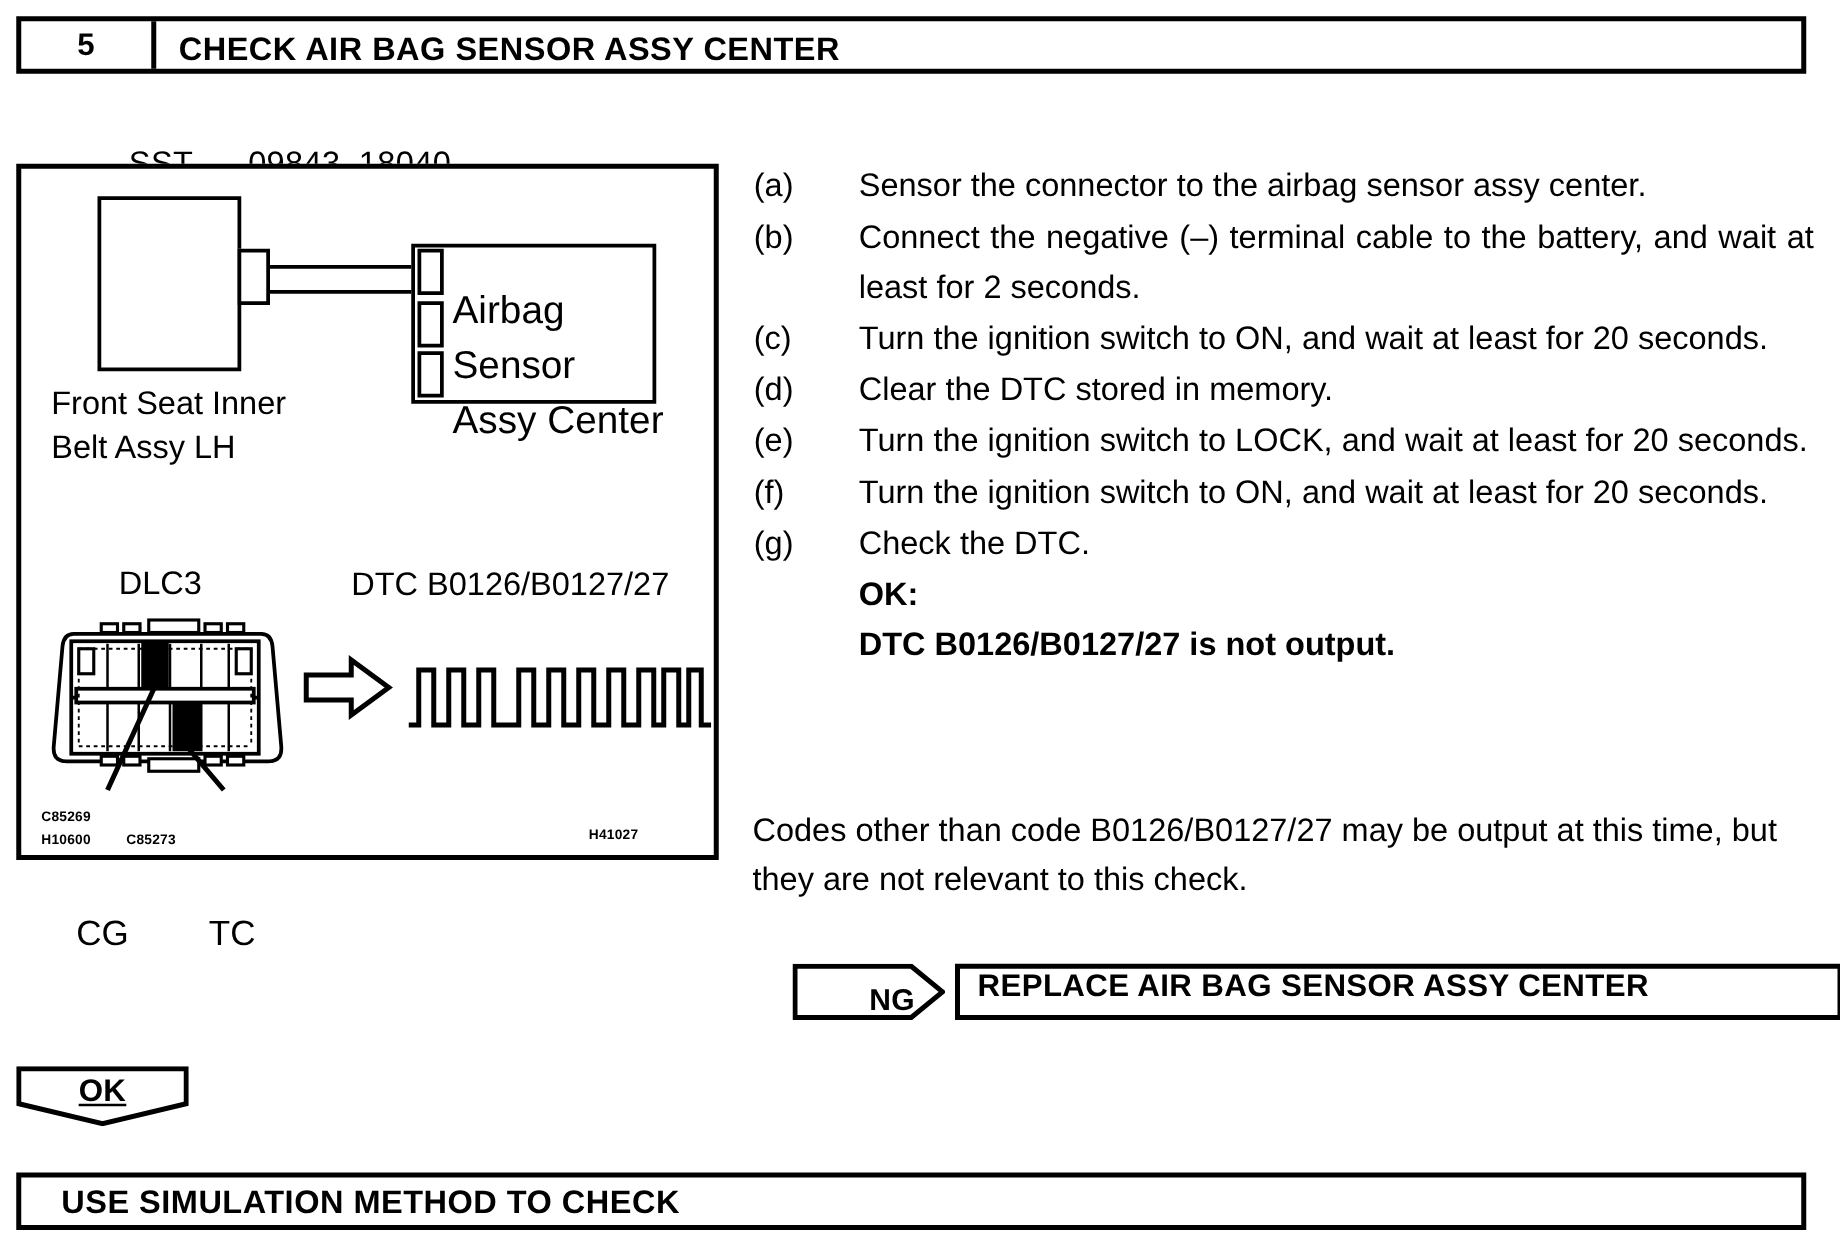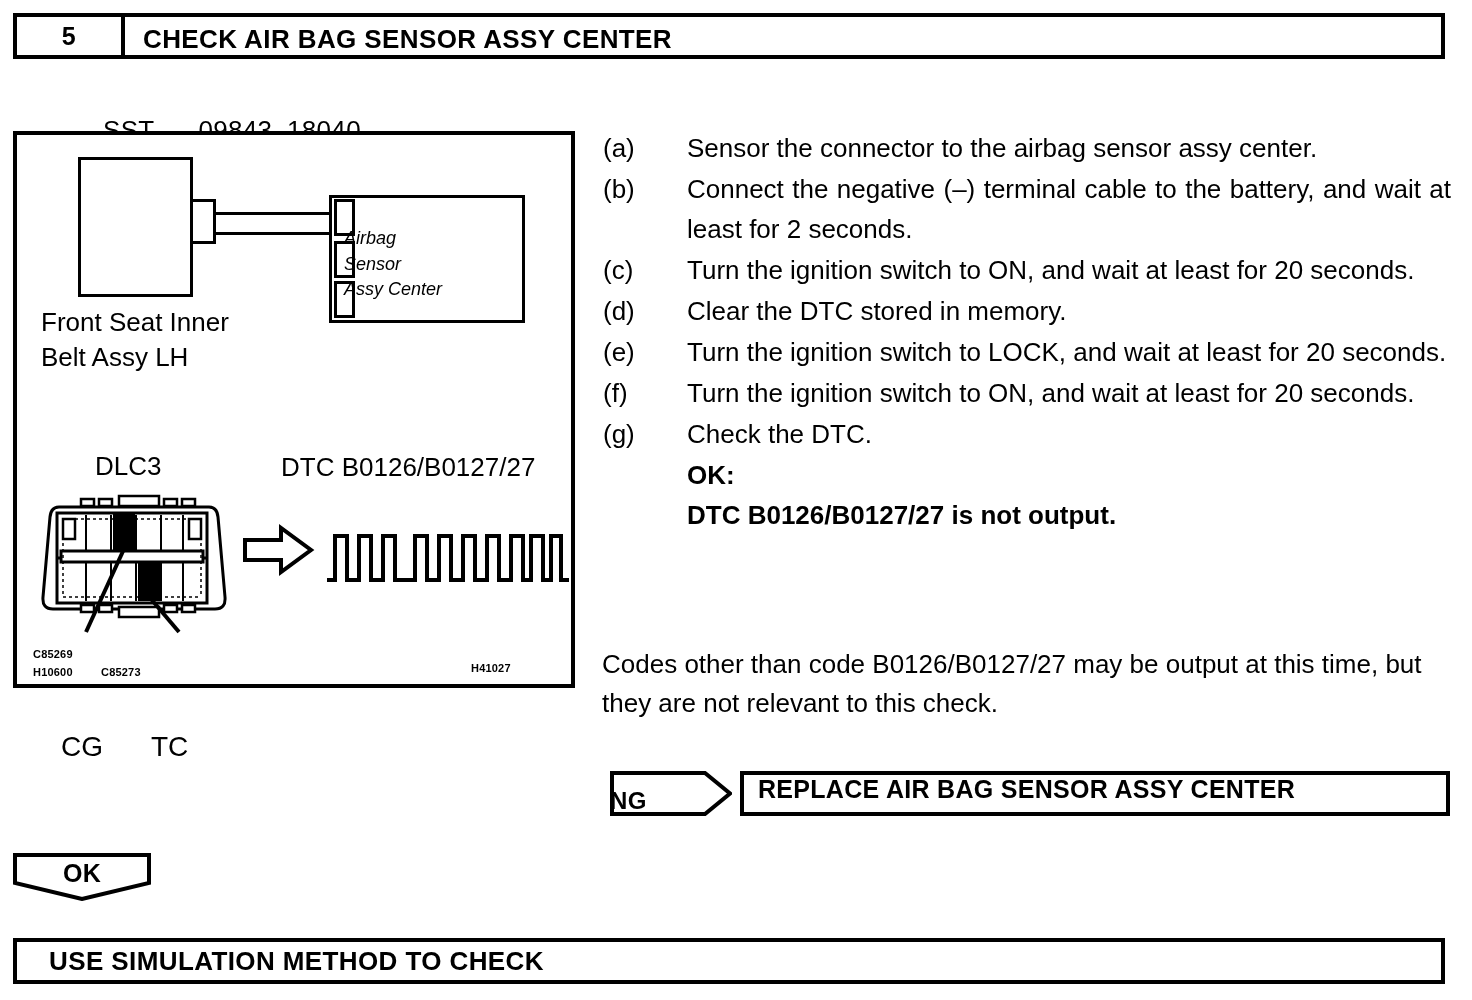--- a/index.html
+++ b/index.html
@@ -143,26 +143,25 @@
     height: 37px;
     border: 3px solid #000;
     box-sizing: border-box;
     background: #fff;
   }
   .sensor-pin.p1 { top: 64px; }
   .sensor-pin.p2 { top: 106px; }
   .sensor-pin.p3 { top: 146px; }
   .sensor-caption {
     position: absolute;
-    left: 327px;
+    left: 345px;
     top: 91px;
-    font-size: 18px;
+    font-size: 31px;
     line-height: 1.42;
     white-space: pre;
-    font-style: italic;
   }
 
   
   .dlc3-label {
     position: absolute;
     left: 78px;
     top: 316px;
     font-size: 26px;
   }
   .dtc-label {
@@ -180,21 +179,21 @@
   .wave-svg {
     position: absolute;
     left: 222px;
     top: 375px;
   }
   .pin-label {
     position: absolute;
     font-size: 28px;
   }
   .pin-label.cg { left: 44px; top: 596px; }
-  .pin-label.tc { left: 134px; top: 596px; }
+  .pin-label.tc { left: 150px; top: 596px; }
 
   .fig-code {
     position: absolute;
     font-size: 11px;
     font-weight: bold;
     letter-spacing: 0.2px;
   }
   .fig-code.c1 { left: 16px; top: 513px; }
   .fig-code.c2 { left: 16px; top: 531px; }
   .fig-code.c3 { left: 84px; top: 531px; }
@@ -257,21 +256,22 @@
     display: flex;
     align-items: stretch;
     height: 45px;
   }
   .ng-tag {
     position: relative;
     width: 122px;
     height: 60px;
     display: flex;
     align-items: center;
-    justify-content: flex-start;
+    justify-content: flex-end;
+    margin-left: 24px;
   }
   .ng-tag svg { position: absolute; left: 0; top: 0; }
   .ng-tag span {
     position: relative;
     font-size: 24px;
     font-weight: bold;
     padding-right: 24px;
     letter-spacing: 0.3px;
   }
   .ng-action {
@@ -301,20 +301,21 @@
   .ok-tag svg { position: absolute; left: 0; top: 0; }
   .ok-tag span {
     position: absolute;
     left: 0;
     top: 6px;
     width: 138px;
     text-align: center;
     font-size: 25px;
     font-weight: bold;
     letter-spacing: 0.3px;
+    text-decoration: underline;
   }
 
   
   .bottom-bar {
     position: absolute;
     left: 13px;
     top: 938px;
     width: 1432px;
     height: 46px;
     border: 4px solid #000;

